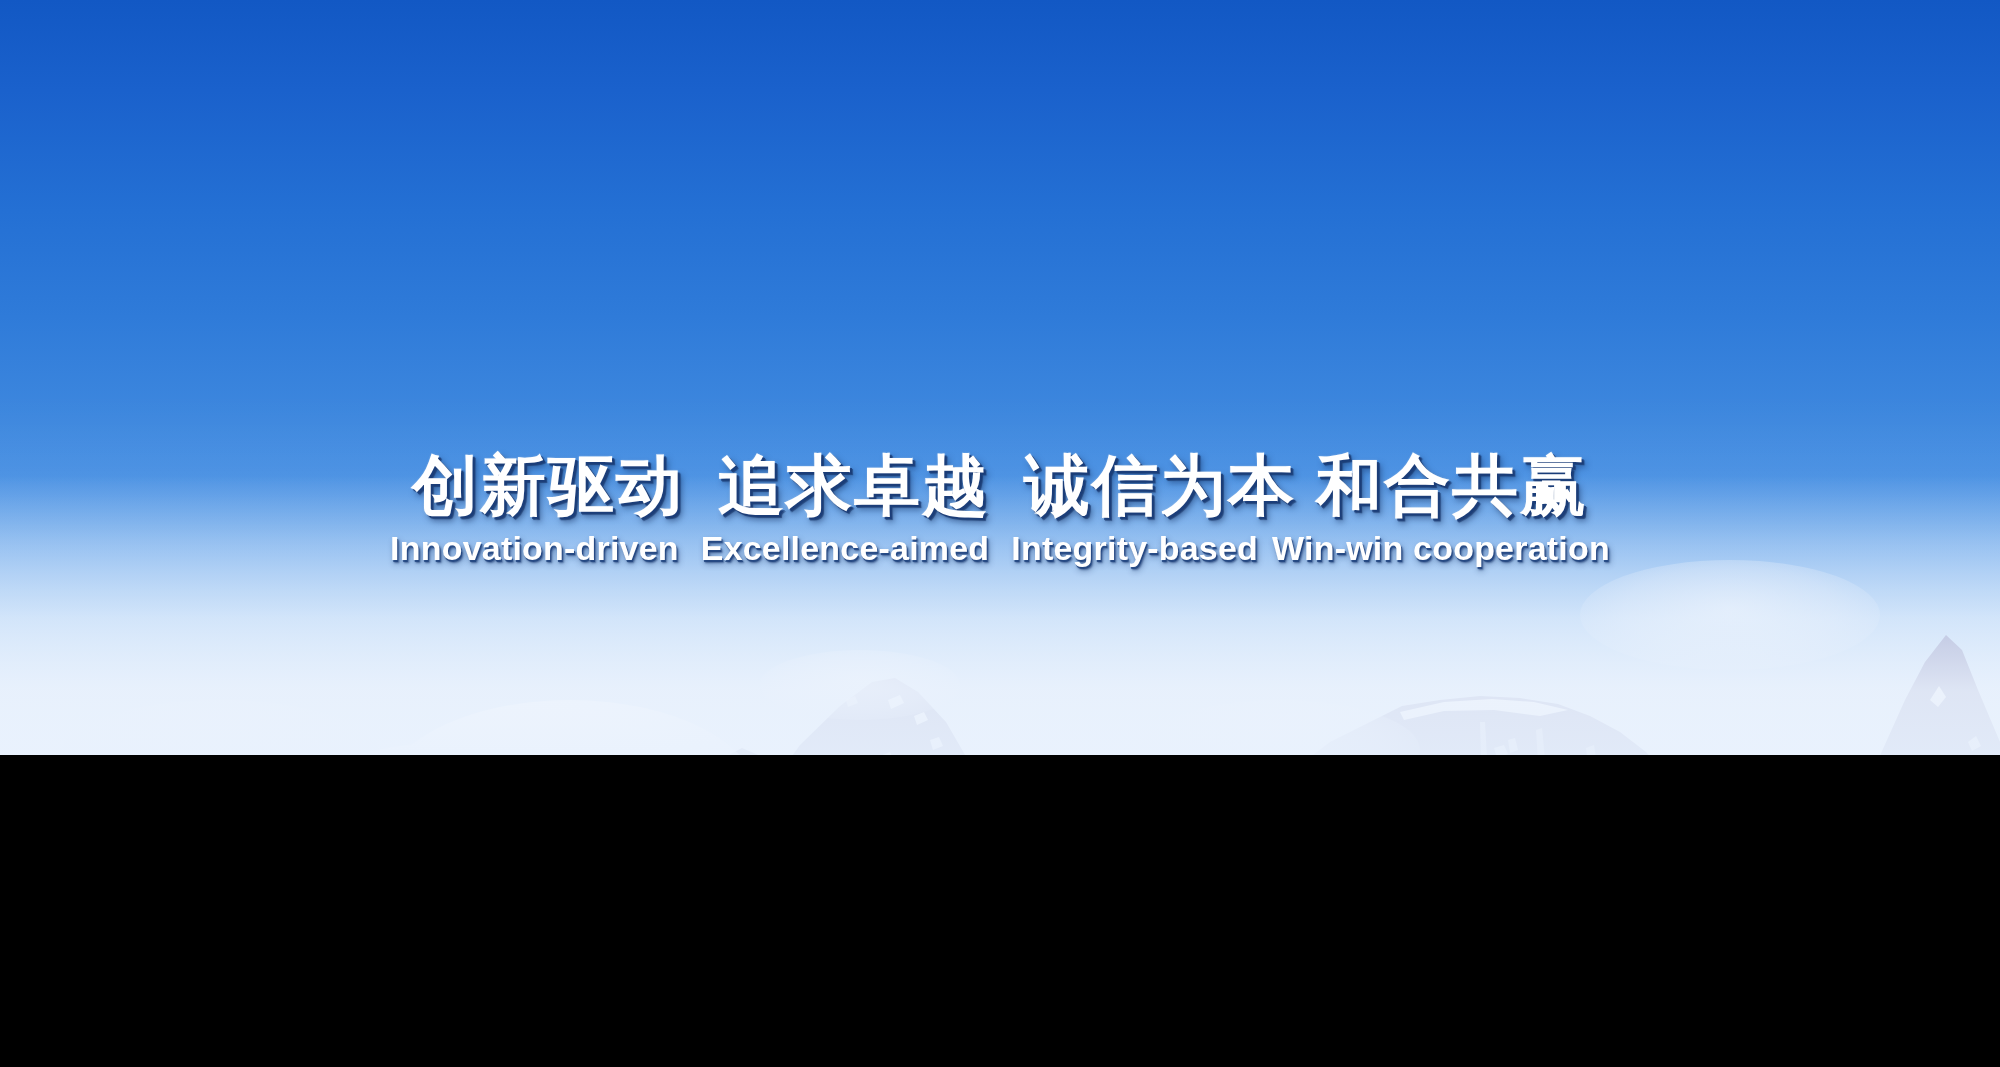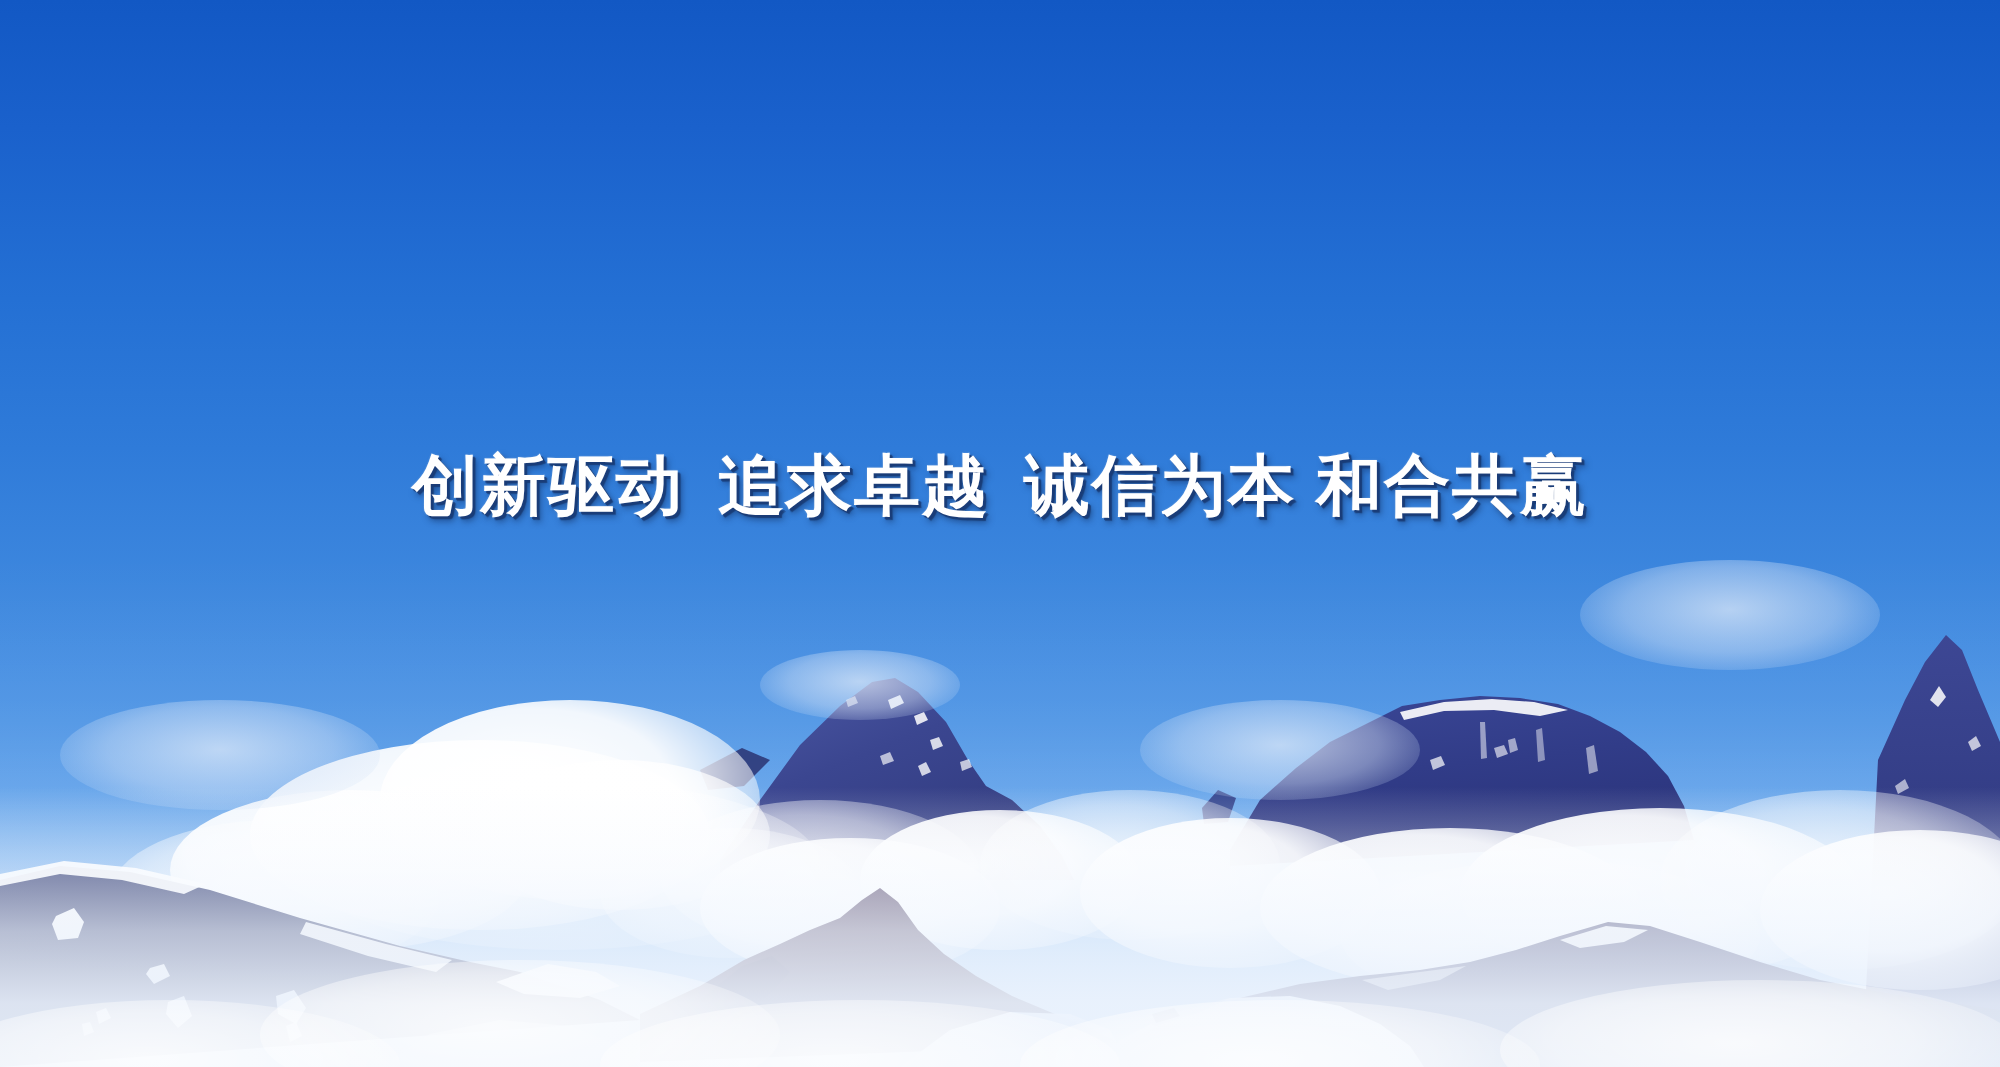--- a/index.html
+++ b/index.html
@@ -8,21 +8,21 @@
     padding: 0;
     background: #000;
   }
   body {
     font-family: "Liberation Sans", sans-serif;
   }
 
   .banner {
     position: relative;
     width: 2000px;
-    height: 1067px;
+    height: 755px;
     overflow: hidden;
     background: #1b60c8;
   }
 
   
   .sky {
     position: absolute;
     left: 0; top: 0;
     width: 100%; height: 100%;
     background: linear-gradient(to bottom,
@@ -326,16 +326,19 @@
     <div class="cloud soft" style="left:1500px;top:980px; width:520px; height:140px;"></div>
     <div class="cloud soft" style="left:-60px; top:1000px; width:460px; height:130px;"></div>
   </div>
 
   <div class="slogan-block">
 
     <div class="slogan-cn">
       <span class="seg">创新驱动</span><span class="gap-wide"></span><span class="seg">追求卓越</span><span class="gap-wide"></span><span class="seg">诚信为本</span><span class="gap-narrow"></span><span class="seg">和合共赢</span>
     </div>
 
+    <div class="slogan-en">
+      <span class="seg">Innovation-driven</span><span class="gap-wide"></span><span class="seg">Excellence-aimed</span><span class="gap-wide"></span><span class="seg">Integrity-based</span><span class="gap-narrow"></span><span class="seg">Win-win cooperation</span>
+    </div>
 
   </div>
 
 </div>
 
 </body></html>

